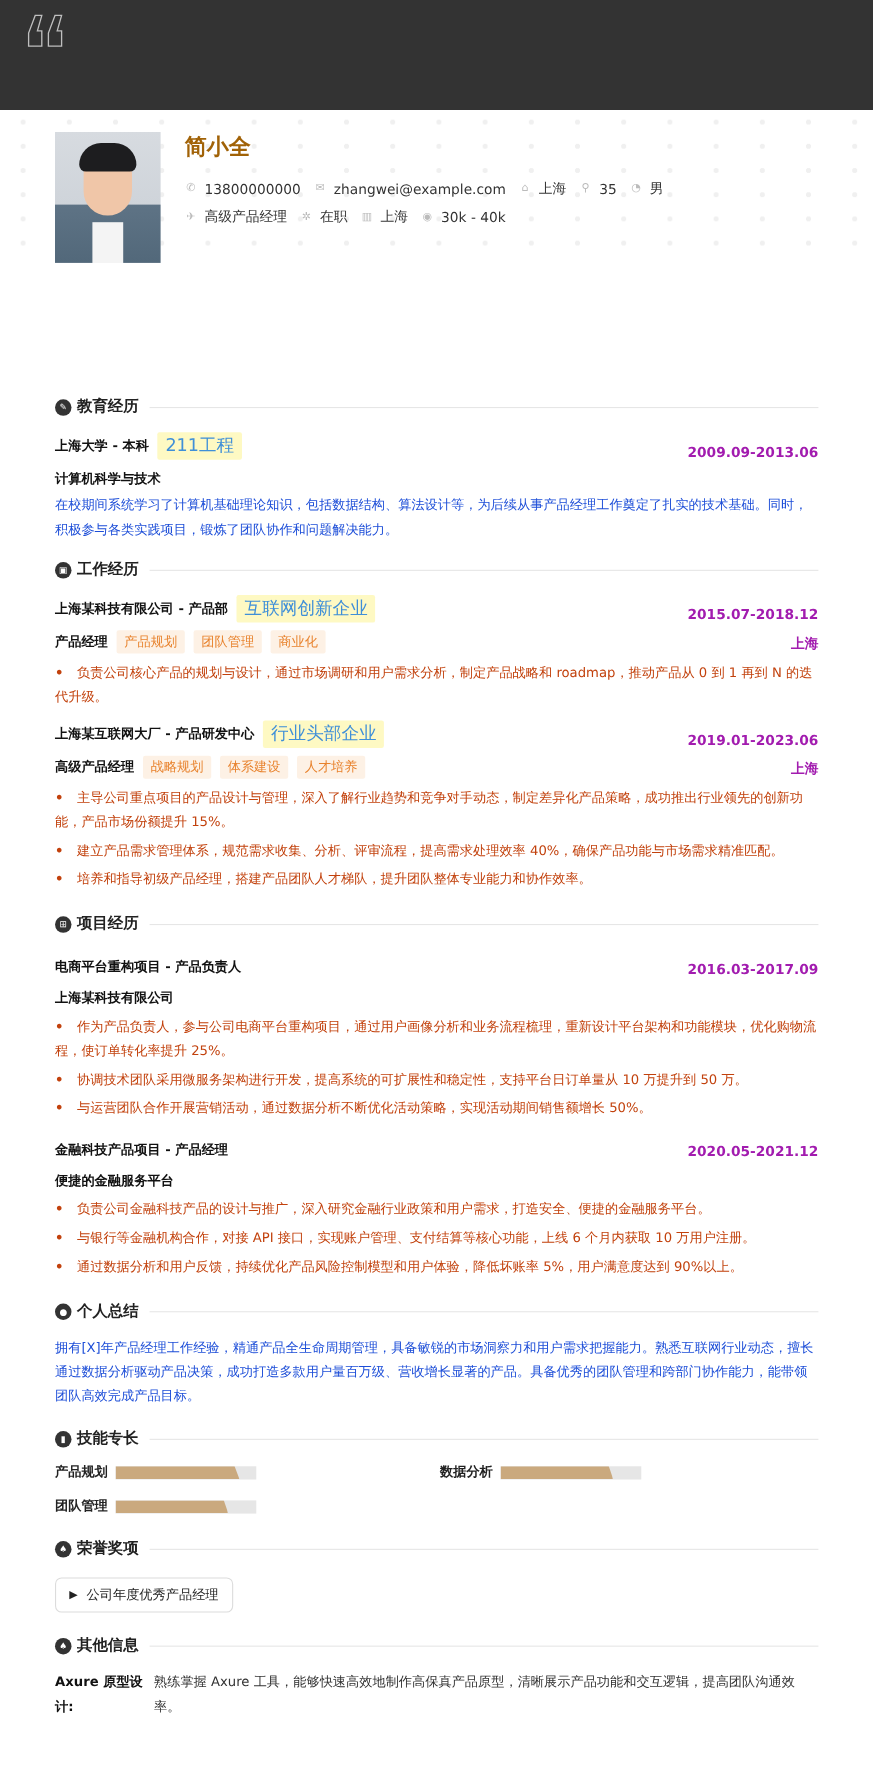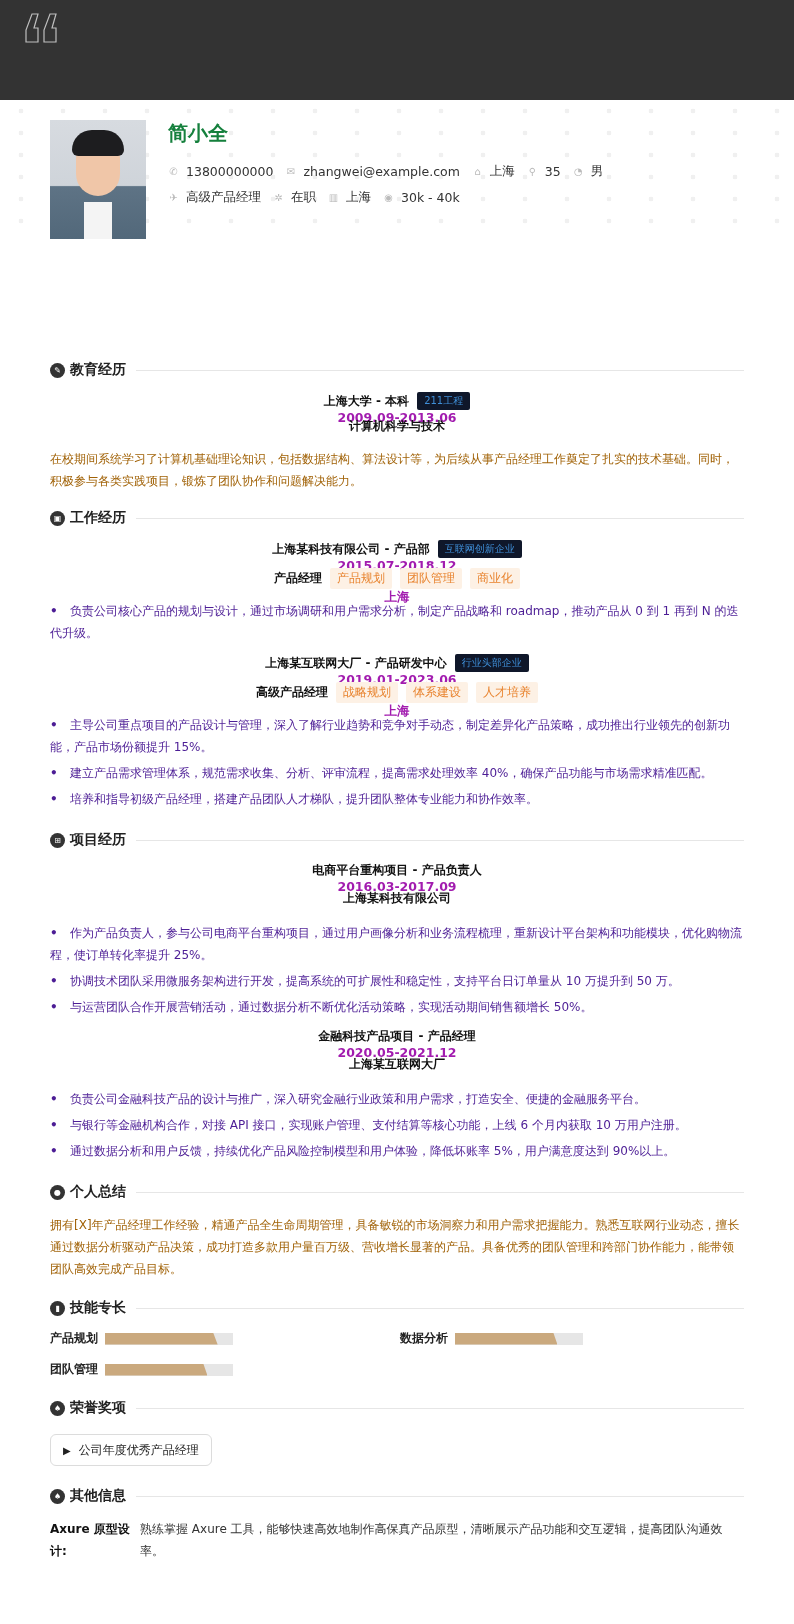--- a/index.html
+++ b/index.html
@@ -14,40 +14,40 @@
           background-size: 42px 22px; opacity: 0.8; }
 
   .page { position: relative; padding: 0 50px 0 50px; }
 
   .header { display: flex; padding-top: 20px; height: 240px; }
   .photo { width: 96px; height: 119px; background: linear-gradient(180deg,#d7dbe0 0%,#cfd4da 55%,#5e7385 56%,#52687a 100%); position: relative; overflow: hidden; flex-shrink: 0; }
   .photo .face { position: absolute; left: 26px; top: 18px; width: 44px; height: 58px; border-radius: 22px 22px 24px 24px; background: #f0c6a8; }
   .photo .hair { position: absolute; left: 22px; top: 10px; width: 52px; height: 26px; border-radius: 26px 26px 8px 8px; background: #1d1d1f; }
   .photo .shirt { position: absolute; left: 34px; top: 82px; width: 28px; height: 40px; background: #f4f4f4; }
   .info { margin-left: 22px; padding-top: 0; }
-  .name { font-size: 20px; font-weight: bold; color: #15803d; line-height: 26px; margin-bottom: 12px; }
+  .name { font-size: 20px; font-weight: bold; color: #a16207; line-height: 26px; margin-bottom: 12px; }
   .meta-row { display: flex; align-items: center; height: 26px; font-size: 12.5px; color: #333; }
   .meta-item { display: flex; align-items: center; margin-right: 12px; }
   .meta-item .ic { width: 11px; height: 11px; margin-right: 7px; color: #bbb; font-size: 10px; line-height: 11px; text-align: center; }
 
   .section { margin-top: 0; }
   .sec-head { display: flex; align-items: center; height: 24px; margin-bottom: 10px; }
   .sec-icon { width: 15px; height: 15px; border-radius: 50%; background: #333; color: #fff; font-size: 8px; line-height: 15px; text-align: center; margin-right: 5px; flex-shrink: 0; }
   .sec-title { font-size: 14px; font-weight: bold; color: #222; }
   .sec-line { flex: 1; height: 1px; background: #e6e6e6; margin-left: 10px; }
 
-  .row { display: flex; justify-content: space-between; align-items: center; height: 26px; flex-direction: column; }
+  .row { display: flex; justify-content: space-between; align-items: flex-end; height: 26px; }
   .row-left { display: flex; align-items: center; }
   .bold { font-weight: bold; font-size: 12px; color: #111; }
   .date { font-weight: bold; font-size: 12.5px; color: #a21caf; }
-  .tag-blue { background: #0f172a; color: #3f8fd8; font-size: 10px; padding: 2px 7px; margin-left: 8px; border-radius: 2px; }
+  .tag-blue { background: #fef9c3; color: #3f8fd8; font-size: 16px; padding: 2px 7px; margin-left: 8px; border-radius: 2px; }
   .tag-orange { background: #fdf1e5; color: #e8832e; font-size: 12px; padding: 2px 7px; margin-left: 8px; border-radius: 2px; }
-  .para { font-size: 12px; line-height: 22px; color: #a16207; }
+  .para { font-size: 12px; line-height: 22px; color: #1d4ed8; }
   .bullets { list-style: none; }
-  .bullets li { position: relative; padding-left: 0; font-size: 12px; line-height: 22px; color: #4c1d95; margin-bottom: 4px; }
+  .bullets li { position: relative; padding-left: 0; font-size: 12px; line-height: 22px; color: #c2410c; margin-bottom: 4px; }
   .bullets li .dot { display: inline-block; width: 20px; font-weight: bold; }
 
   .skills { display: grid; grid-template-columns: 350px 350px; row-gap: 14px; margin-top: 4px; }
   .skill { display: flex; align-items: center; }
   .skill-label { font-size: 12px; font-weight: bold; width: 55px; }
   .skill-bar { width: 128px; height: 12px; background: #e6e6e6; position: relative; overflow: hidden; }
   .skill-fill { height: 100%; background: #caa97e; clip-path: polygon(0 0, 96% 0, 100% 100%, 0 100%); }
 
   .award { display: inline-flex; align-items: center; border: 1px solid #dcdcdc; border-radius: 6px; padding: 0 12px; height: 32px; font-size: 12px; color: #222; margin-top: 4px; }
   .award .tri { font-size: 10px; margin-right: 8px; }
@@ -211,21 +211,21 @@
         <li><span class="dot">•</span><span>与运营团队合作开展营销活动，通过数据分析不断优化活动策略，实现活动期间销售额增长 50%。</span></li>
       </ul>
     </div>
 
     <div style="margin-top:10px;">
       <div class="row">
           <span class="bold">金融科技产品项目 - 产品经理</span>
           <span class="date">2020.05-2021.12</span>
         </div>
       <div class="row" style="margin-top:2px;">
-          <span class="bold">上海某互联网大厂</span>
+          <span class="bold">便捷的金融服务平台</span>
         </div>
       <ul class="bullets" style="margin-top:6px;">
         <li><span class="dot">•</span><span>负责公司金融科技产品的设计与推广，深入研究金融行业政策和用户需求，打造安全、便捷的金融服务平台。</span></li>
         <li><span class="dot">•</span><span>与银行等金融机构合作，对接 API 接口，实现账户管理、支付结算等核心功能，上线 6 个月内获取 10 万用户注册。</span></li>
         <li><span class="dot">•</span><span>通过数据分析和用户反馈，持续优化产品风险控制模型和用户体验，降低坏账率 5%，用户满意度达到 90%以上。</span></li>
       </ul>
     </div>
   </div>
 
   <div class="section" style="margin-top:18px;">

